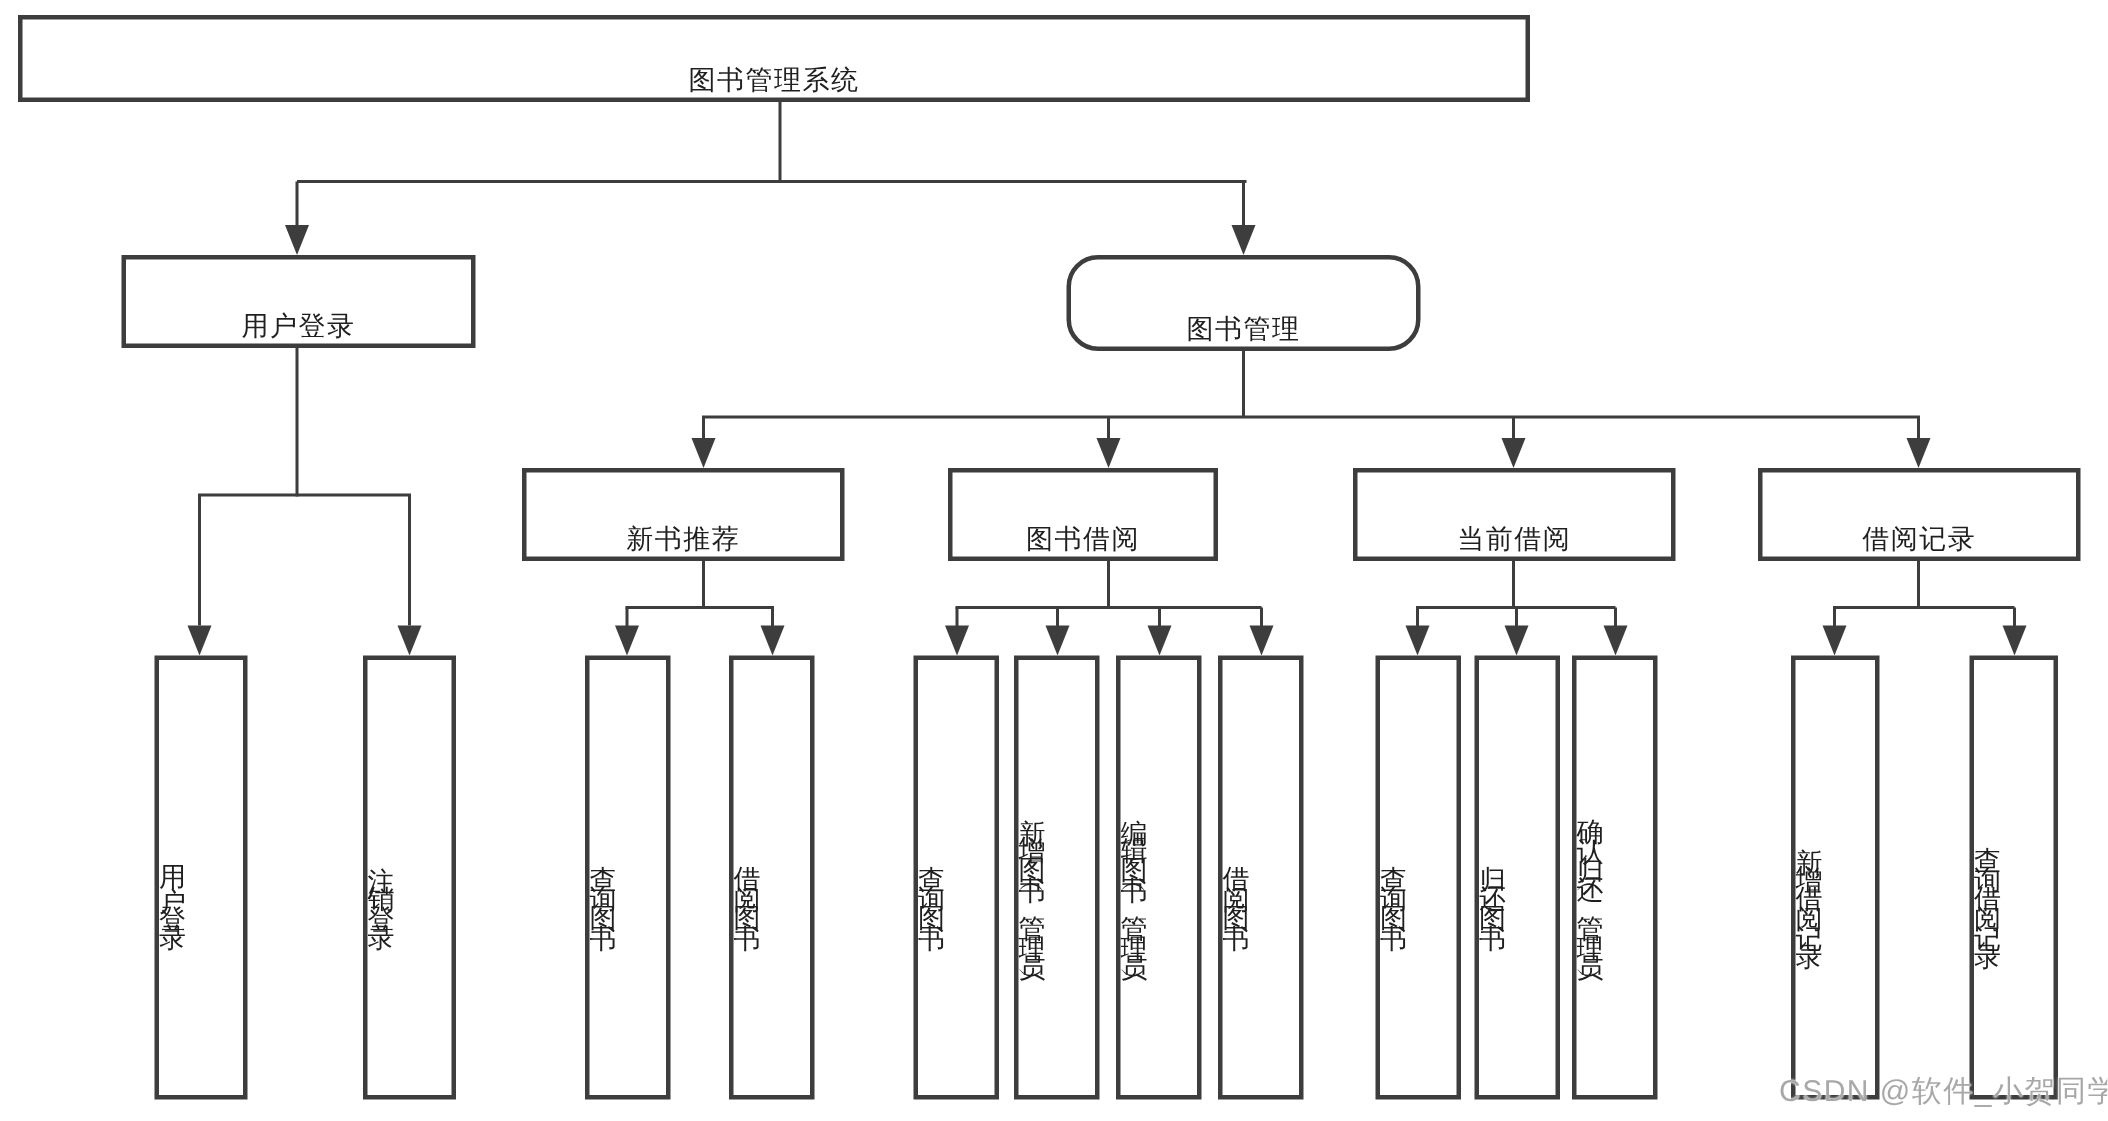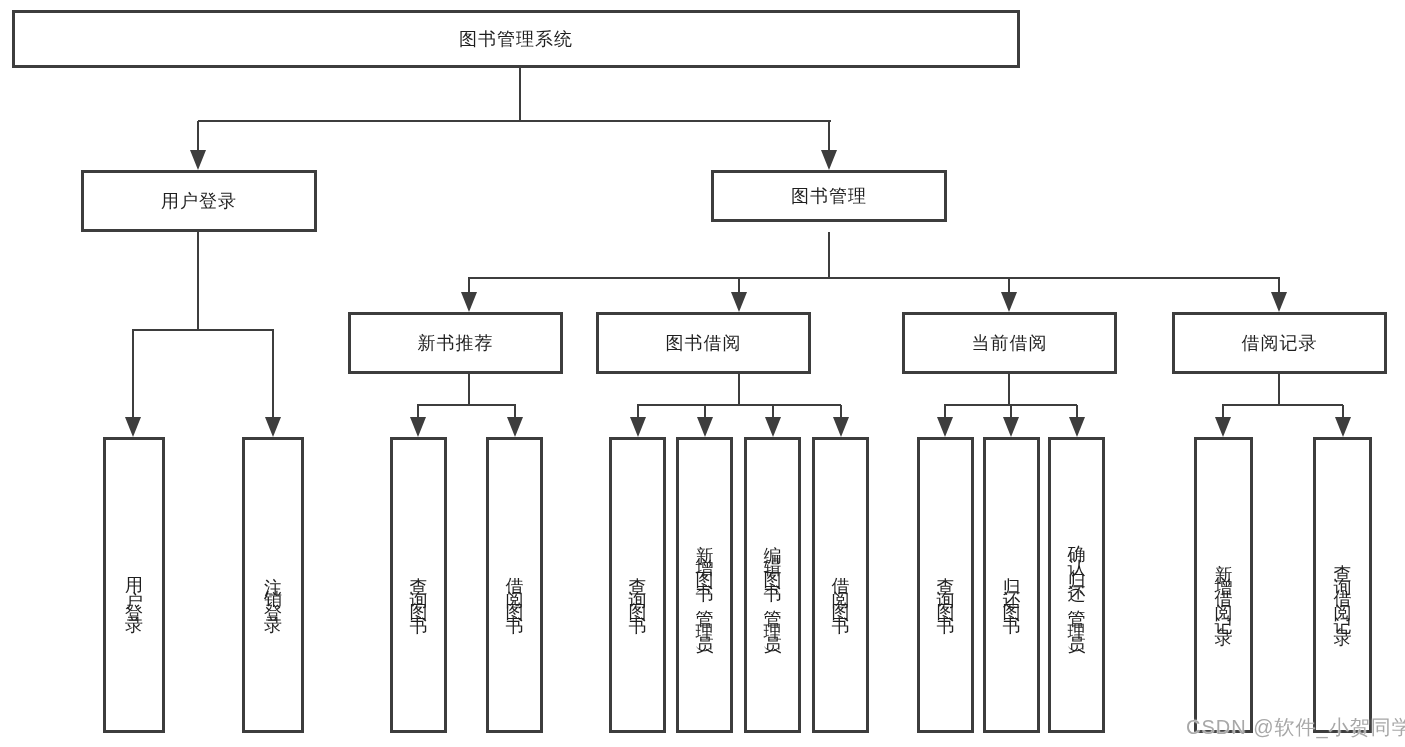--- a/index.html
+++ b/index.html
@@ -10,21 +10,21 @@
     background: #ffffff;
     font-family: "Liberation Sans", "DejaVu Sans", sans-serif;
     overflow: hidden;
   }
   .box {
     position: absolute;
     box-sizing: border-box;
     border: 3px solid #3d3d3d;
     background: #ffffff;
     display: flex;
-    align-items: center;
+    align-items: flex-end;
     justify-content: center;
     color: #1f1f1f;
     font-size: 18px;
     letter-spacing: 1px;
   }
   .vbox {
     writing-mode: vertical-rl;
     text-orientation: mixed;
     letter-spacing: 13px;
     line-height: 1;
@@ -65,21 +65,21 @@
   <div class="vline" style="left:519px; top:68px; height:53px;"></div>
   <div class="hline" style="left:198px; top:120px; width:633px;"></div>
   <div class="vline" style="left:197px; top:121px; height:32px;"></div>
   <div class="arrow-down" style="left:190px; top:150px;"></div>
   <div class="vline" style="left:828px; top:121px; height:32px;"></div>
   <div class="arrow-down" style="left:821px; top:150px;"></div>
 
   <div class="box" style="left:81px; top:170px; width:236px; height:62px;">
     <span>用户登录</span>
   </div>
-  <div class="box" style="left:711px; top:170px; width:236px; height:52px;">
+  <div class="box" style="left:711px; top:170px; width:236px; height:64px;border-radius:21px;">
     <span>图书管理</span>
   </div>
 
   <div class="vline" style="left:197px; top:232px; height:99px;"></div>
   <div class="hline" style="left:132px; top:329px; width:142px;"></div>
   <div class="vline" style="left:132px; top:330px; height:87px;"></div>
   <div class="arrow-down" style="left:125px; top:417px;"></div>
   <div class="vline" style="left:272px; top:330px; height:87px;"></div>
   <div class="arrow-down" style="left:265px; top:417px;"></div>
 
@@ -90,21 +90,21 @@
   <div class="vline" style="left:738px; top:278px; height:15px;"></div>
   <div class="arrow-down" style="left:731px; top:292px;"></div>
   <div class="vline" style="left:1008px; top:278px; height:15px;"></div>
   <div class="arrow-down" style="left:1001px; top:292px;"></div>
   <div class="vline" style="left:1278px; top:278px; height:15px;"></div>
   <div class="arrow-down" style="left:1271px; top:292px;"></div>
 
   <div class="box" style="left:348px; top:312px; width:215px; height:62px;">
     <span>新书推荐</span>
   </div>
-  <div class="box" style="left:596px; top:312px; width:215px; height:62px;">
+  <div class="box" style="left:632px; top:312px; width:180px; height:62px;">
     <span>图书借阅</span>
   </div>
   <div class="box" style="left:902px; top:312px; width:215px; height:62px;">
     <span>当前借阅</span>
   </div>
   <div class="box" style="left:1172px; top:312px; width:215px; height:62px;">
     <span>借阅记录</span>
   </div>
 
   <div class="vline" style="left:468px; top:374px; height:32px;"></div>

